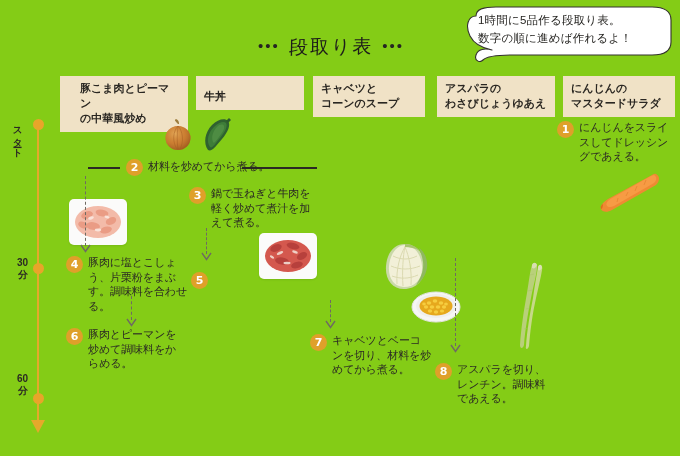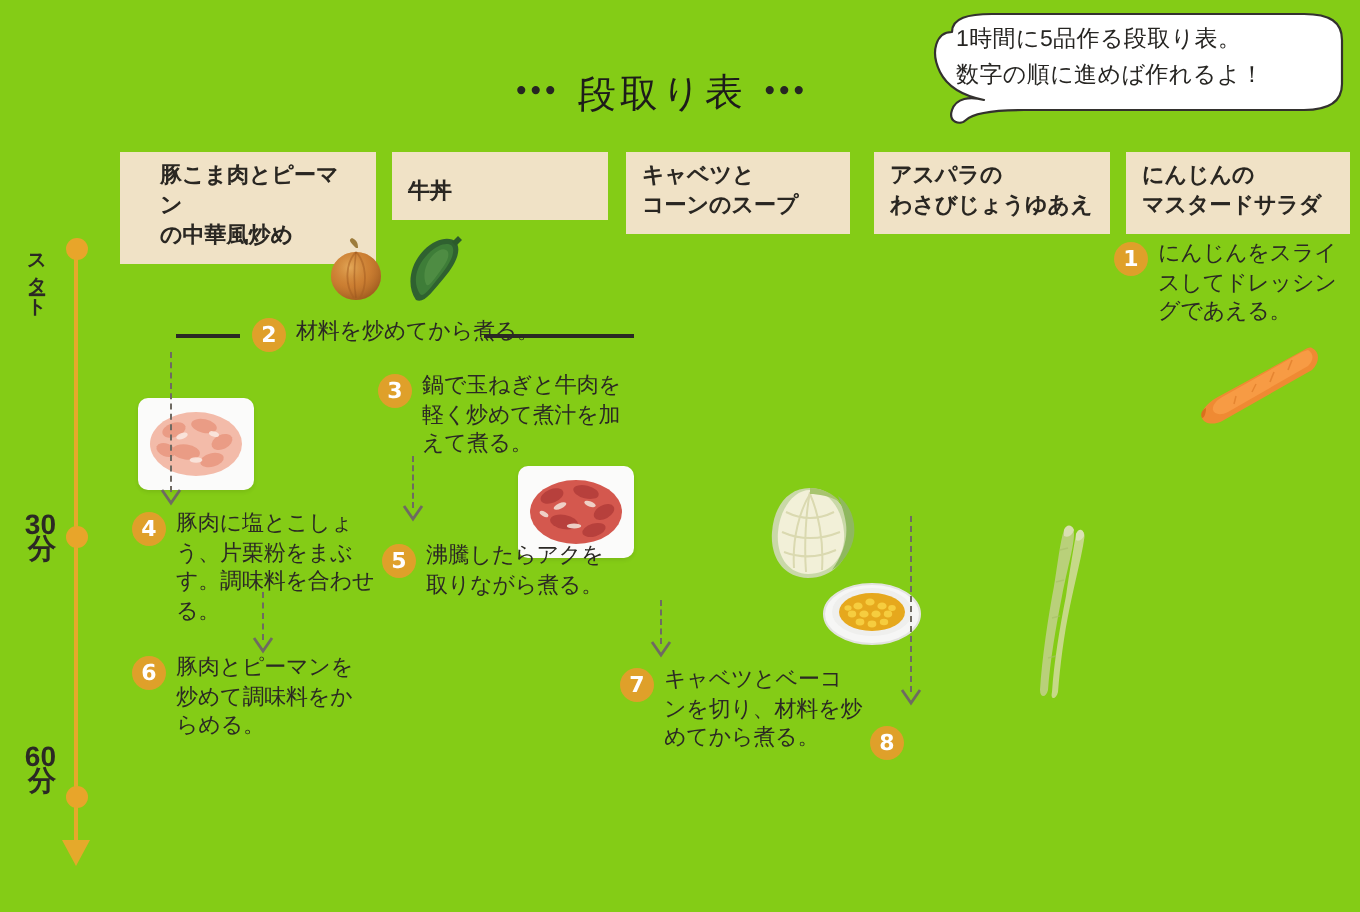--- a/index.html
+++ b/index.html
@@ -97,21 +97,21 @@
   .tl-dot {
     position: absolute;
     width: 11px; height: 11px;
     border-radius: 50%;
     background: #e8a52a;
     left: 32.6px;
   }
   .tl-label {
     position: absolute;
     color: #2b2924;
-    font-size: 14px;
+    font-size: 10px;
     font-weight: 700;
     line-height: 11.5px;
     text-align: right;
   }
   .tl-label.vertical {
     writing-mode: vertical-rl;
     text-orientation: upright;
     letter-spacing: 0px;
     font-size: 9.5px;
   }
@@ -385,30 +385,30 @@
     <div class="step-text">鍋で玉ねぎと牛肉を軽く炒めて煮汁を加えて煮る。</div>
   </div>
 
   <div class="step" style="left:66px; top:255px; width:122px;">
     <div class="step-num">4</div>
     <div class="step-text">豚肉に塩とこしょう、片栗粉をまぶす。調味料を合わせる。</div>
   </div>
 
   <div class="step" style="left:191px; top:271px; width:118px;">
     <div class="step-num">5</div>
-    <div class="step-text">沸騰したらアクを取りながら煮る。</div>
   </div>
 
   <div class="step" style="left:66px; top:327px; width:118px;">
     <div class="step-num">6</div>
     <div class="step-text">豚肉とピーマンを炒めて調味料をからめる。</div>
   </div>
 
   <div class="step" style="left:310px; top:333px; width:122px;">
     <div class="step-num">7</div>
     <div class="step-text">キャベツとベーコンを切り、材料を炒めてから煮る。</div>
   </div>
 
   <div class="step" style="left:435px; top:362px; width:118px;">
     <div class="step-num">8</div>
+    <div class="step-text">アスパラを切り、レンチン。調味料であえる。</div>
   </div>
 
 </div>
 
 </body></html>

